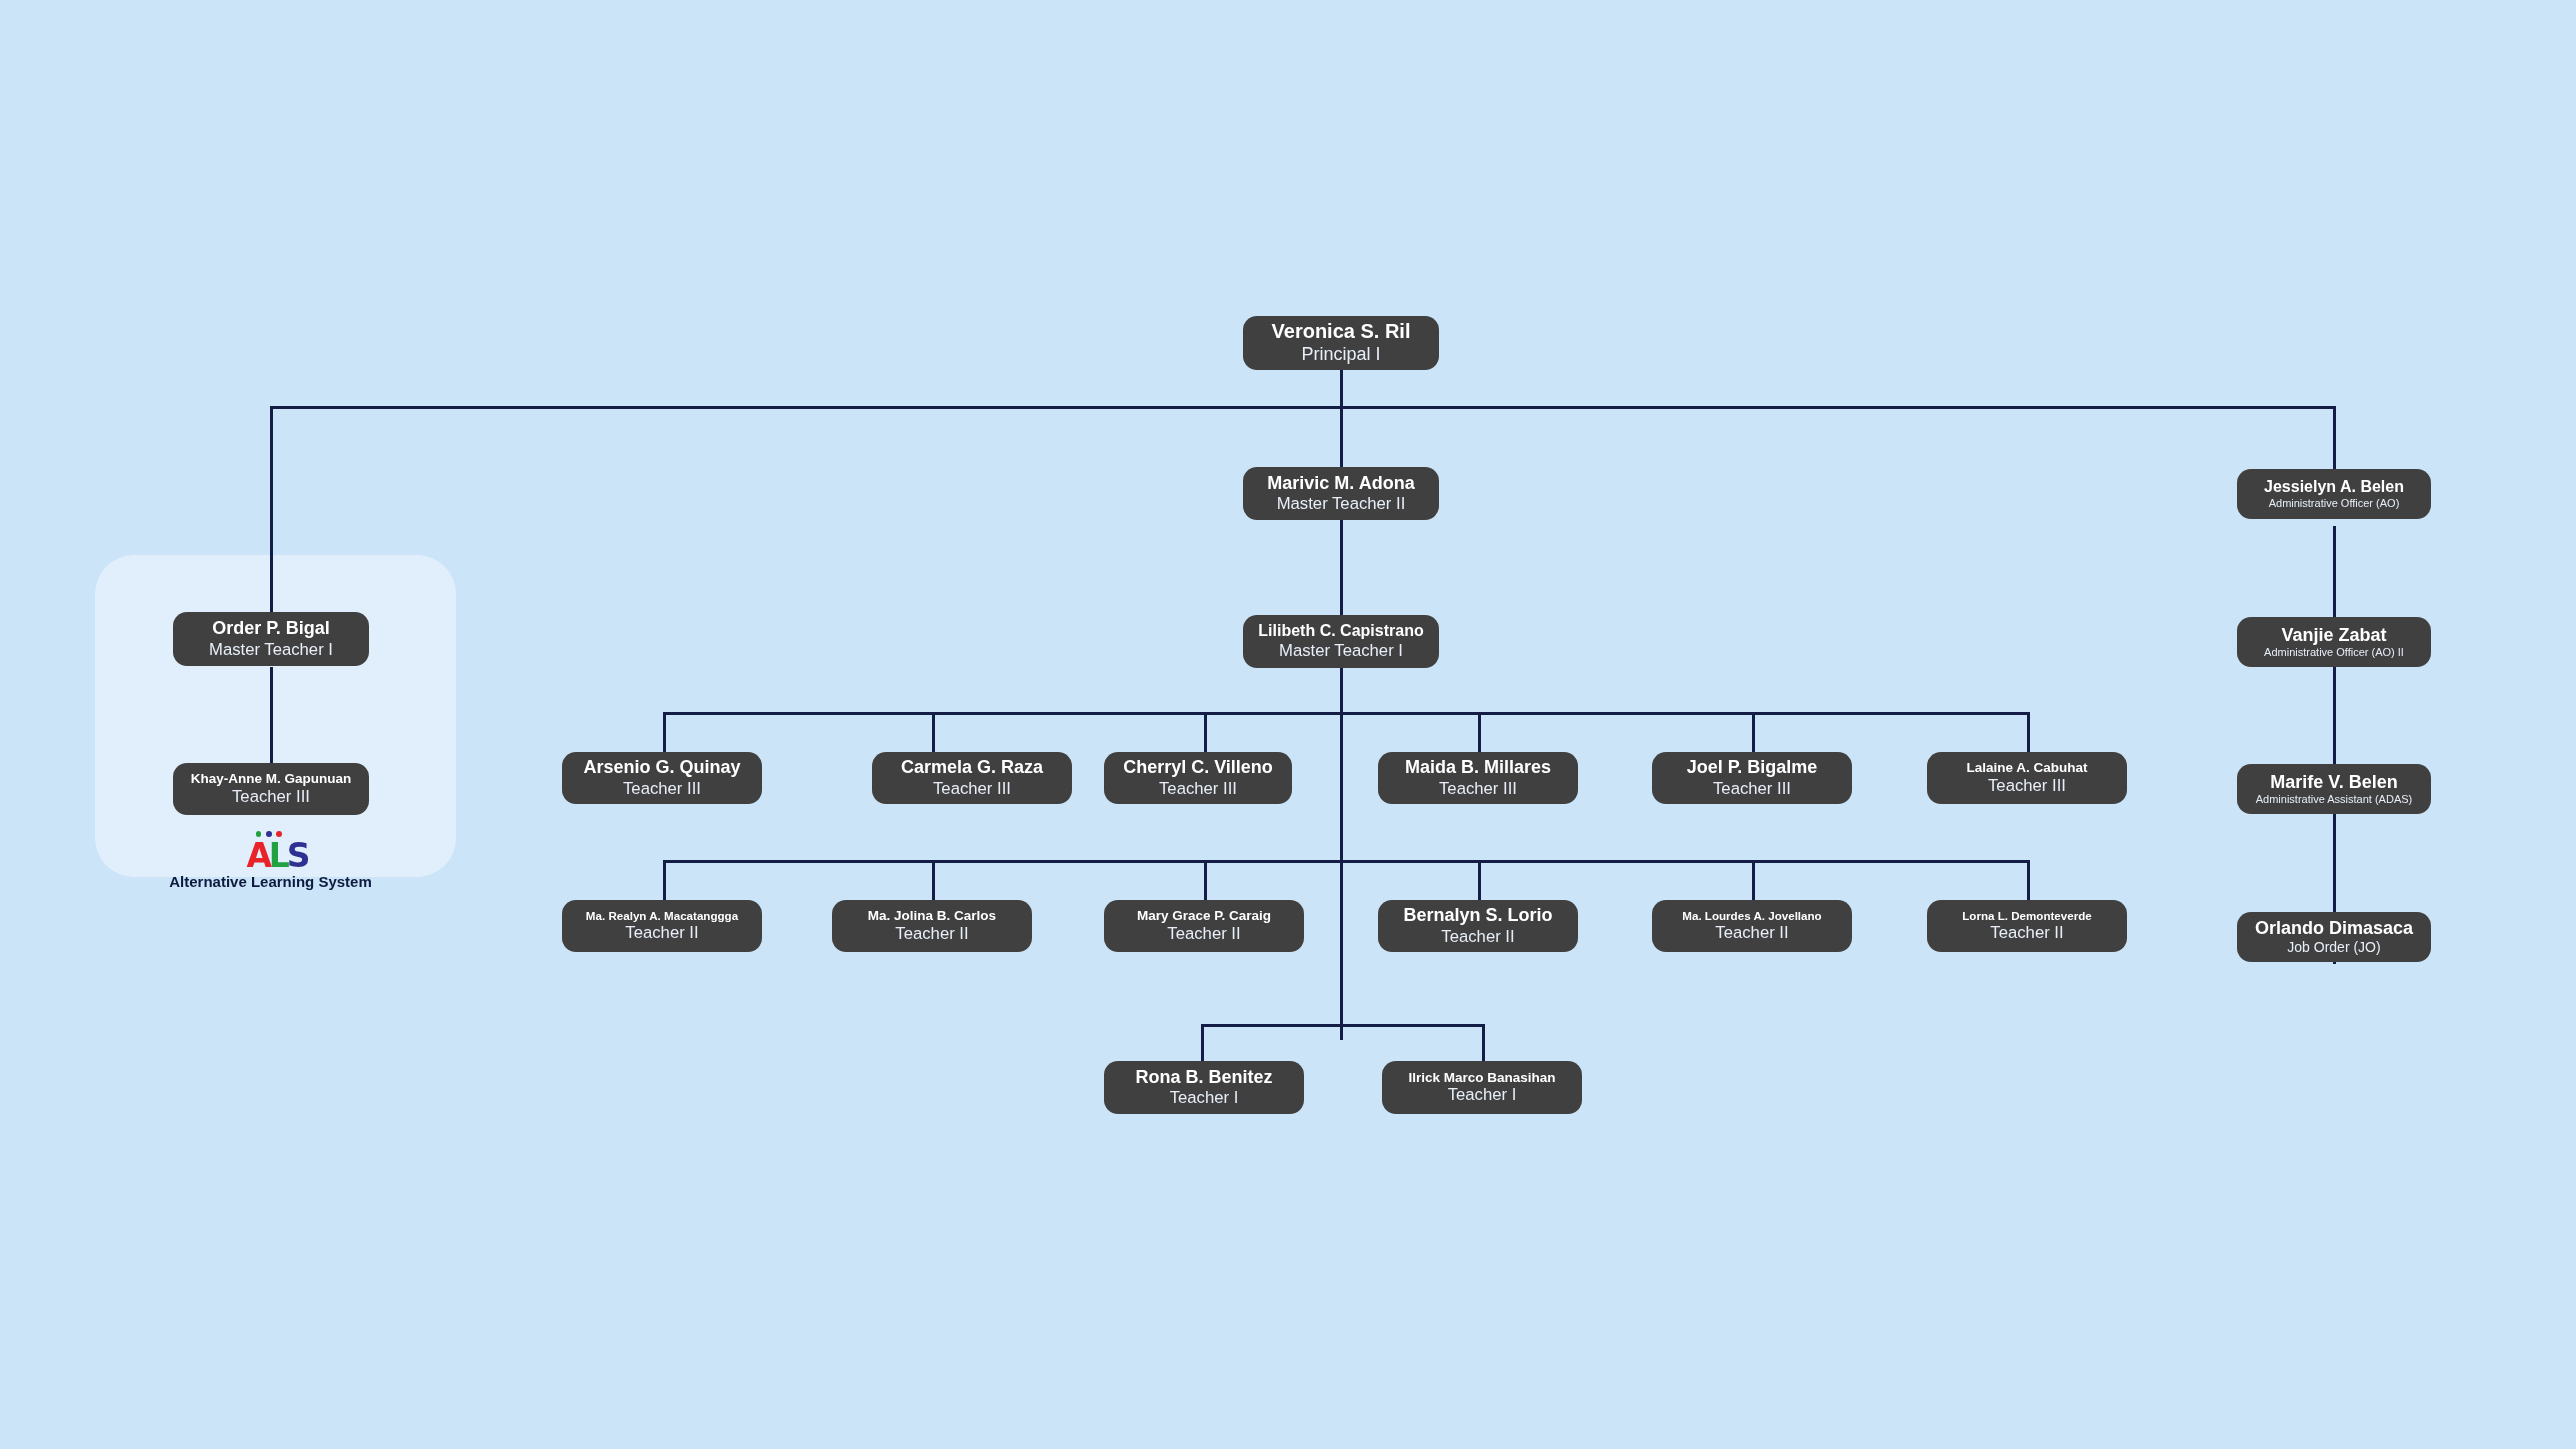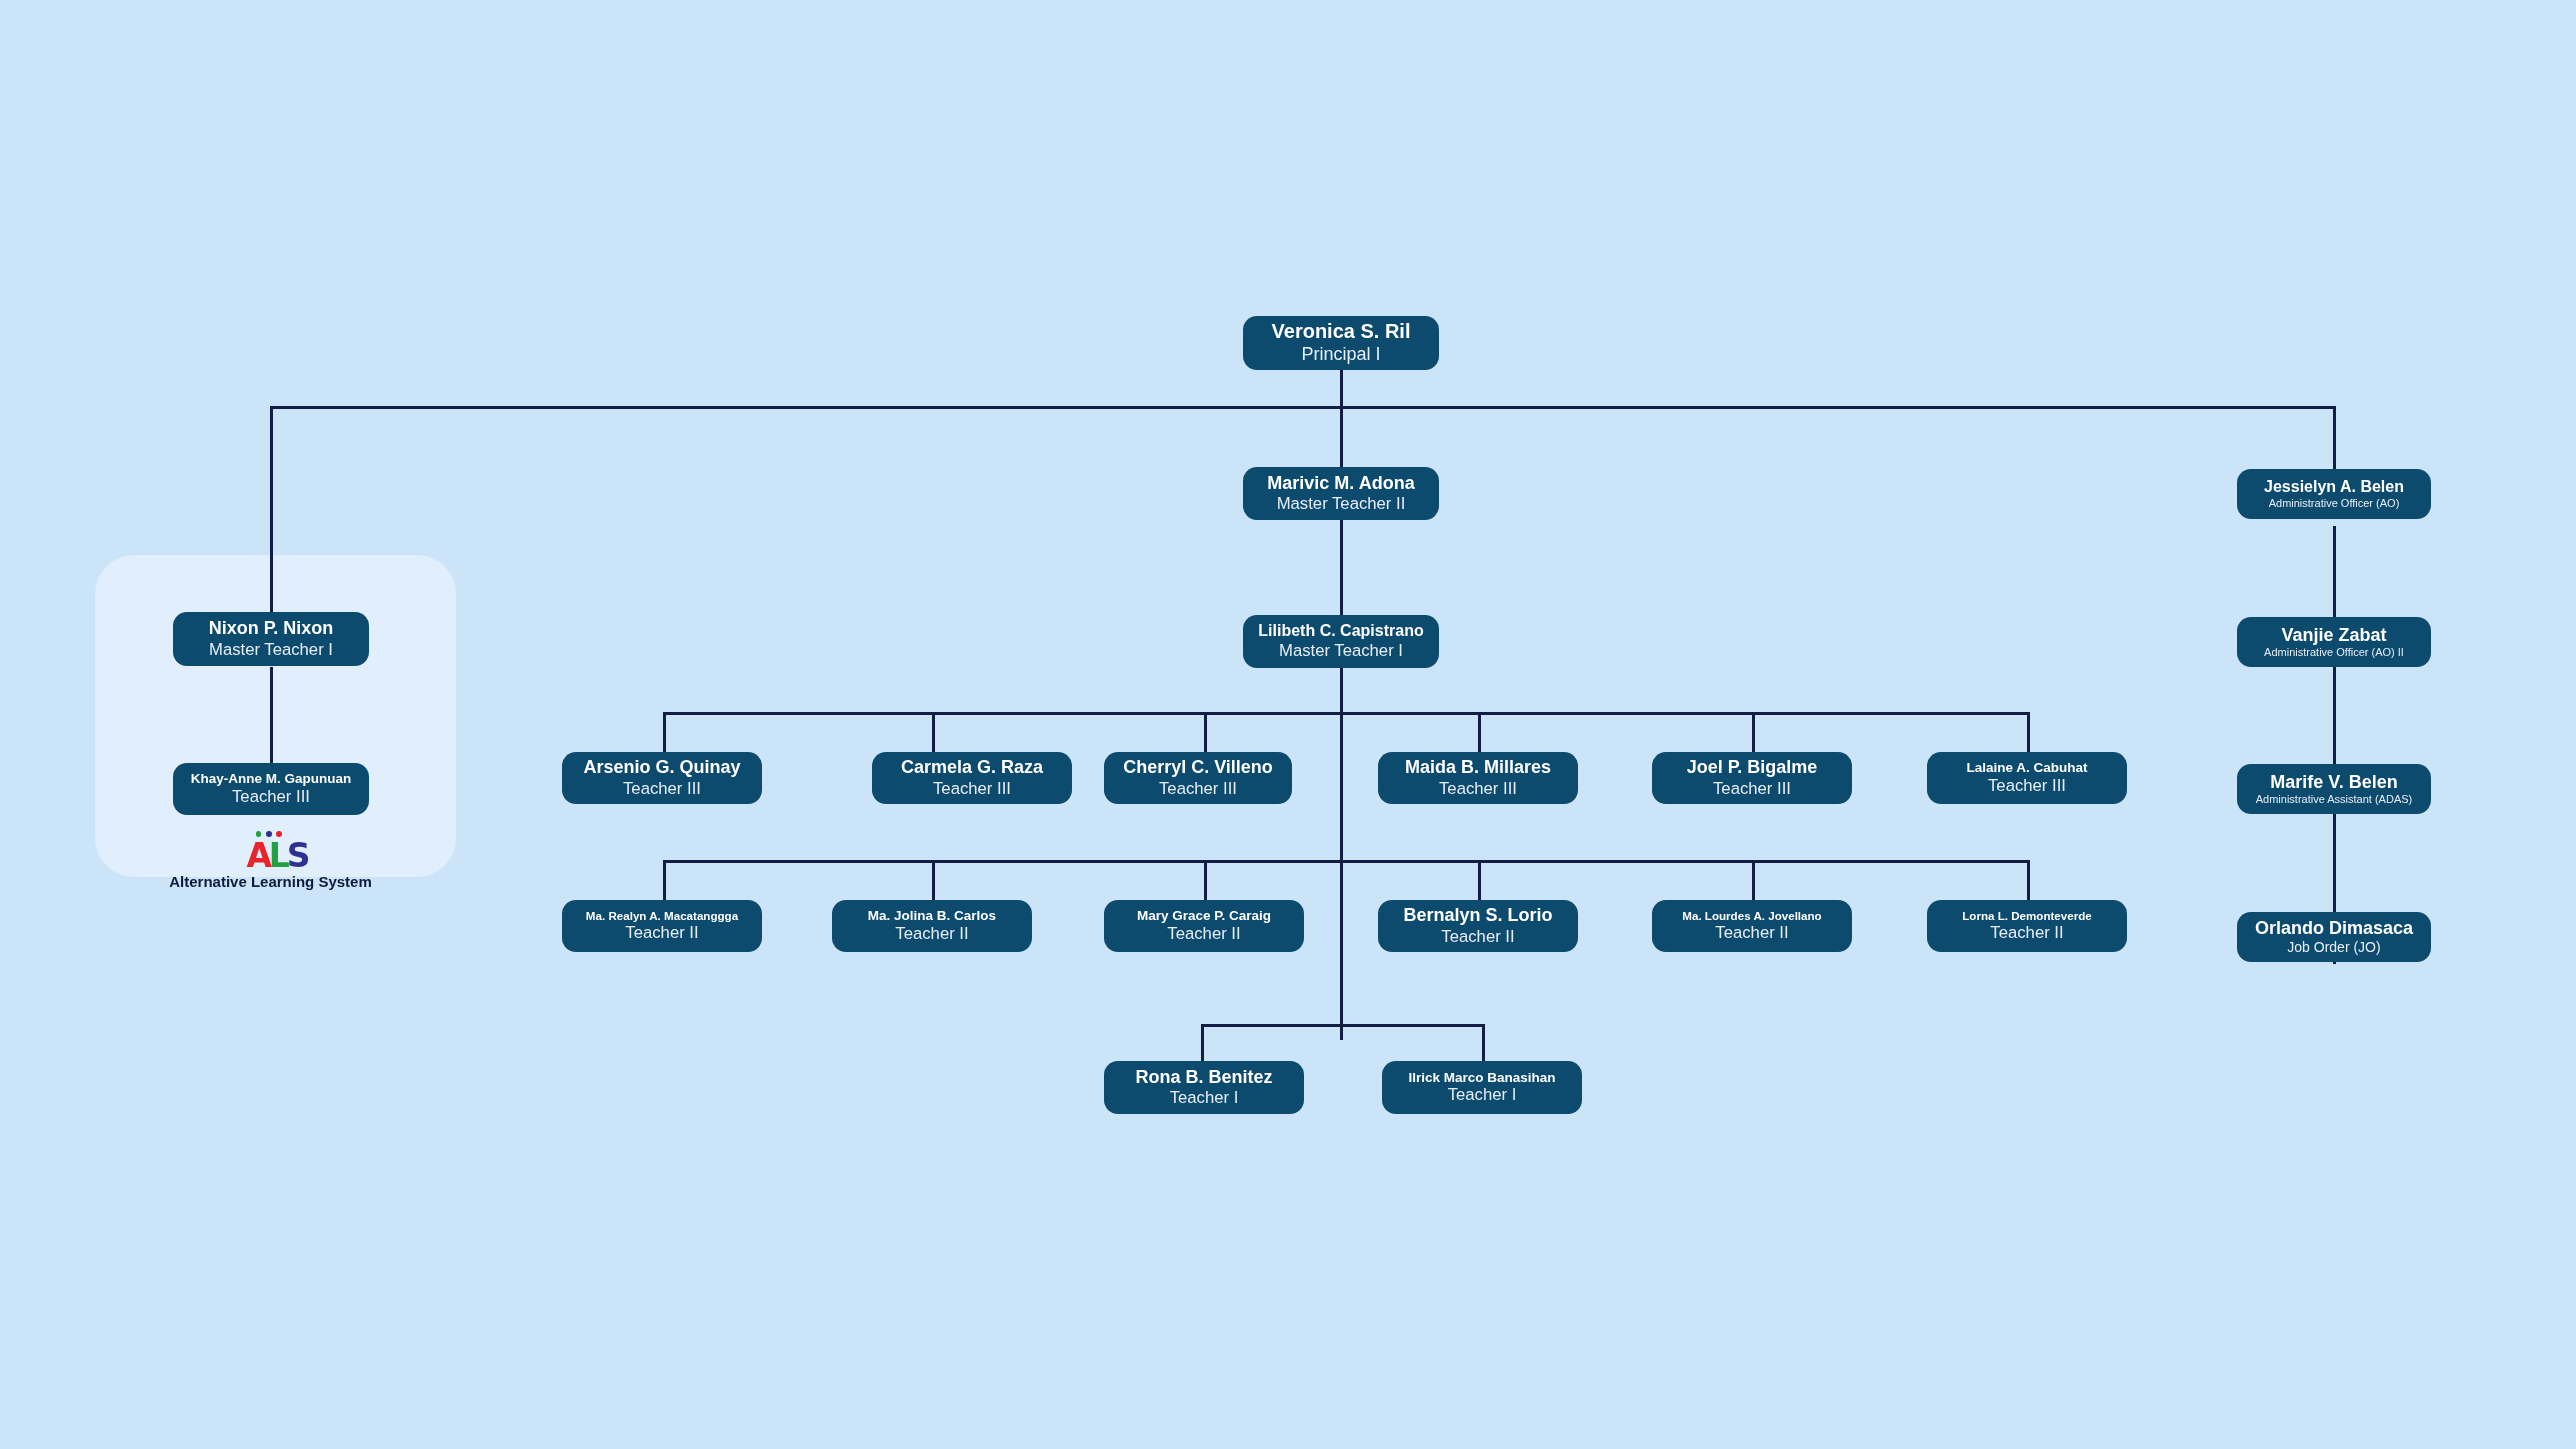--- a/index.html
+++ b/index.html
@@ -26,21 +26,21 @@
   }
 
   
   .ln { position: absolute; background: #131d45; }
   .ln.h { height: 2.6px; }
   .ln.v { width: 2.6px; }
 
   
   .node {
     position: absolute;
-    background: #0c4a6e;
+    background: #404040;
     border-radius: 14px;
     display: flex;
     flex-direction: column;
     align-items: center;
     justify-content: center;
     text-align: center;
     padding: 3.9px 9px;
     overflow: hidden;
   }
   .node .nm {
@@ -162,21 +162,21 @@
     <span class="nm">Marivic M. Adona</span>
     <span class="ti">Master Teacher II</span>
   </div>
 
   <div class="node n-md t-xs" style="left:2237px; top:469px; width:194px; height:50px;">
     <span class="nm">Jessielyn A. Belen</span>
     <span class="ti">Administrative Officer (AO)</span>
   </div>
 
   <div class="node n-lg t-md" style="left:173px; top:612px; width:196px; height:54px;">
-    <span class="nm">Nixon P. Nixon</span>
+    <span class="nm">Order P. Bigal</span>
     <span class="ti">Master Teacher I</span>
   </div>
 
   <div class="node n-md t-md" style="left:1243px; top:615px; width:196px; height:53px;">
     <span class="nm">Lilibeth C. Capistrano</span>
     <span class="ti">Master Teacher I</span>
   </div>
 
   <div class="node n-lg t-xs" style="left:2237px; top:617px; width:194px; height:50px;">
     <span class="nm">Vanjie Zabat</span>

